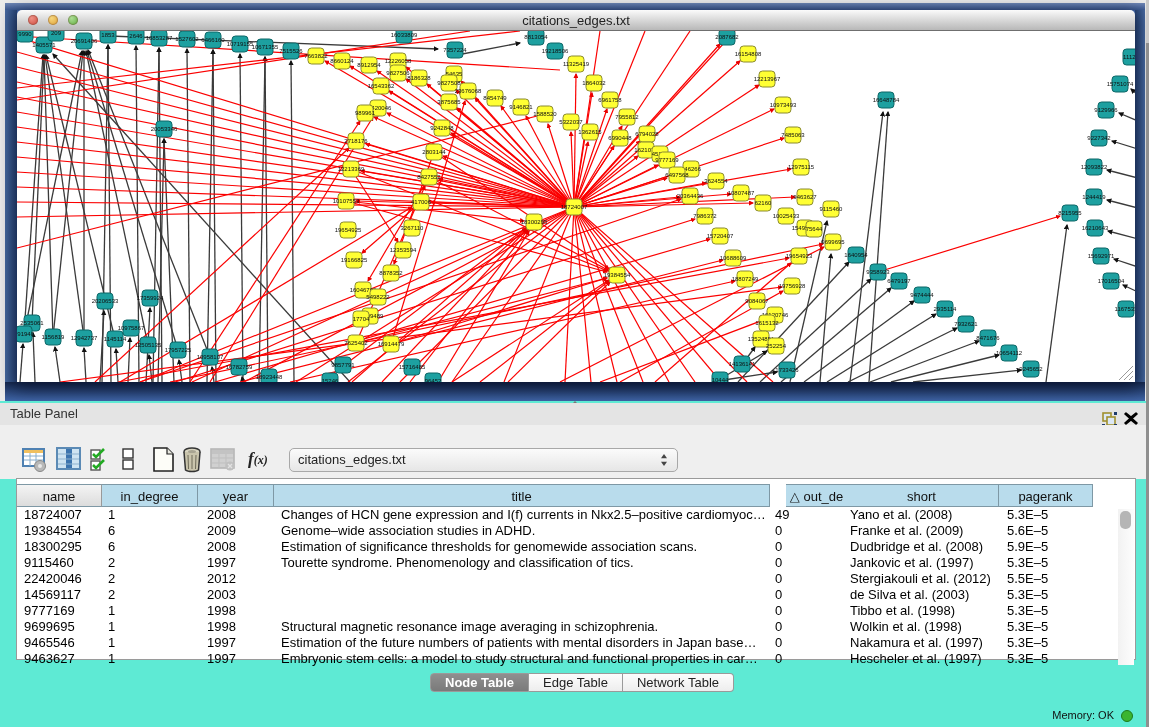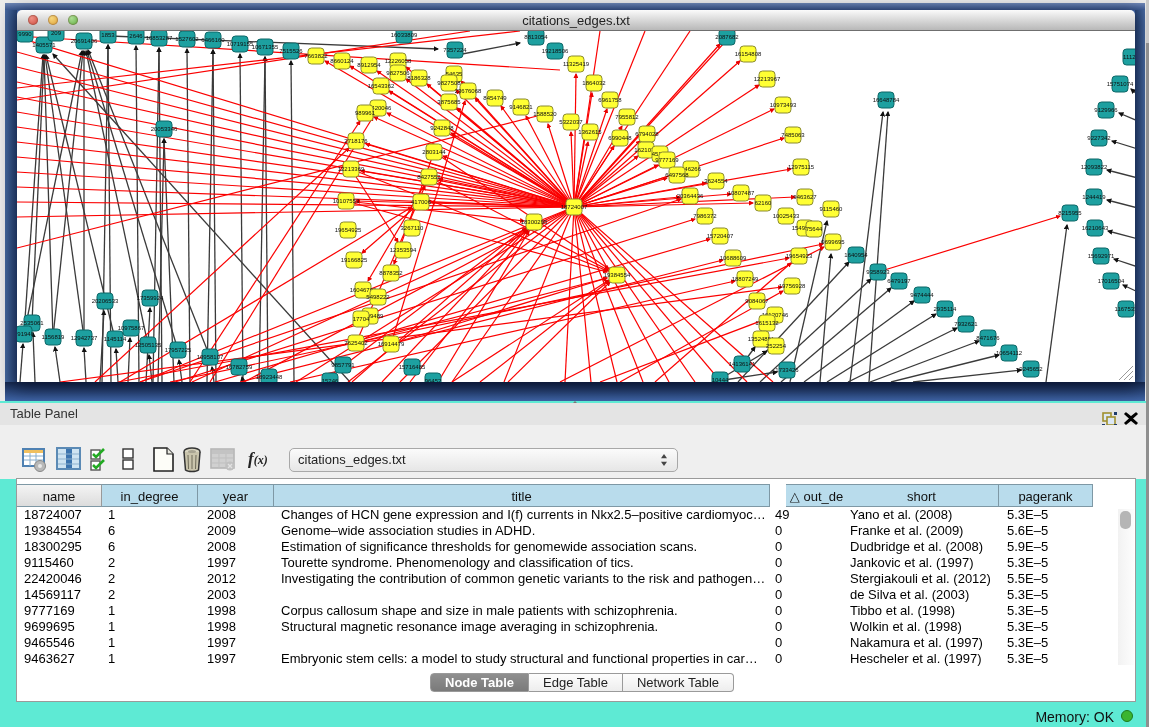--- a/index.html
+++ b/index.html
@@ -15,35 +15,35 @@
   background:linear-gradient(#fbfbfb,#d2d2d2 60%,#b8b8b8); border-bottom:1px solid #6f6f6f; }
 #titlebar .tl { position:absolute; top:4.5px; width:10px; height:10px; border-radius:50%; box-shadow:inset 0 0 1px 1px rgba(80,40,30,0.35); }
 #title { position:absolute; top:3px; width:100%; text-align:center; font-size:13px; color:#222; }
 #canvas { position:absolute; left:0; top:21px; width:1118px; height:351px; background:#fff; overflow:hidden; }
 
 #panel { left:0; top:401px; width:1149px; height:326px; background:#5eead4; }
 #panel .tphead { position:absolute; left:0; top:2px; width:100%; height:22px; background:#e4e4e4; }
 #tptitle { position:absolute; left:10px; top:5px; font-size:13px; color:#333; }
 #toolbar { position:absolute; left:0; top:24px; width:100%; height:54px; background:#efefef; }
 #combo { position:absolute; left:289px; top:47px; width:389px; height:24px; background:linear-gradient(#fbfbfb,#e6e6e6); border:1px solid #a8a8a8; border-radius:5px; font-size:13px; color:#222; line-height:22px; padding-left:8px; }
-#tablebox { position:absolute; left:16px; top:77px; width:1120px; height:224px; background:#fff; border:1px solid #9a9a9a; }
+#tablebox { position:absolute; left:16px; top:77px; width:1120px; height:182px; background:#fff; border:1px solid #9a9a9a; }
 .th { position:absolute; top:5px; height:23px; background:#b9dcec; border-right:1px solid #7e98a5; font-size:13px; color:#111; text-align:center; line-height:23px; border-top:1px solid #7e98a5; border-bottom:1px solid #7e98a5; }
 .tr { position:absolute; left:0; width:1100%; height:16px; font-size:13px; color:#000; white-space:nowrap; }
 .tr span { position:absolute; top:0; line-height:16px; }
 .c0 { left:7px; } .c1 { left:91px; } .c2 { left:190px; } .c3 { left:264px; }
 .c4 { left:758px; } .c5 { left:833px;text-align:center; } .c6 { left:990px; }
 #vsb { position:absolute; right:1px; top:30px; width:16px; height:156px; background:linear-gradient(to right,#f2f2f2,#fdfdfd); }
 #vsb .thumb { position:absolute; left:2px; top:2px; width:11px; height:18px; background:#b5b5b5; border-radius:5px; }
 #tabs { position:absolute; left:430px; top:272px; height:19px; display:flex; font-size:13px; }
 #tabs div { border:1px solid #9a9a9a; background:linear-gradient(#fdfdfd,#ededed); color:#222; padding:0 14px; line-height:17px; }
 #tabs div.sel { background:linear-gradient(#8f8f8f,#7a7a7a); color:#fff;font-weight:bold; }
 #tabs div:first-child { border-radius:4px 0 0 4px; }
 #tabs div + div { border-left:none; }
 #tabs div:last-child { border-radius:0 4px 4px 0;text-align:center; }
-#memory { position:absolute; right:35px; top:308px; font-size:14px; color:#111; }
+#memory { position:absolute; right:35px; top:308px; font-size:11px; color:#111; }
 #memdot { position:absolute; right:16px; top:309px; width:12px; height:12px; border-radius:50%; background:#3bb52f; border:1px solid #1c7a1c; }
 #redge { left:1146px; top:0; width:3px; height:727px; background:#8f8f8f; }
 #redgetop { left:1146px; top:0; width:3px; height:43px; background:#c9c9c9; }
 .ticon { position:absolute; top:46px; }
 </style></head><body>
 <div id="desktop" class="abs">
     <div class="topstrip"></div>
     <div class="lstrip"></div>
     <div class="rstrip"></div>
     <div class="botband"></div>
@@ -652,55 +652,54 @@
         <span class="c2">1997</span>
         <span class="c3">Tourette syndrome. Phenomenology and classification of tics.</span>
         <span class="c4">0</span>
         <span class="c5">Jankovic et al. (1997)</span>
         <span class="c6">5.3E–5</span>
       </div>
       <div class="tr" style="top:92px">
         <span class="c0">22420046</span>
         <span class="c1">2</span>
         <span class="c2">2012</span>
-        <span class="c3">Investigating the contribution of common genetic variants to the risk and pathogen…</span>
         <span class="c4">0</span>
         <span class="c5">Stergiakouli et al. (2012)</span>
         <span class="c6">5.5E–5</span>
       </div>
       <div class="tr" style="top:108px">
         <span class="c0">14569117</span>
         <span class="c1">2</span>
         <span class="c2">2003</span>
         <span class="c4">0</span>
         <span class="c5">de Silva et al. (2003)</span>
         <span class="c6">5.3E–5</span>
       </div>
       <div class="tr" style="top:124px">
         <span class="c0">9777169</span>
         <span class="c1">1</span>
         <span class="c2">1998</span>
-        <span class="c3">Corpus callosum shape and size in male patients with schizophrenia.</span>
         <span class="c4">0</span>
         <span class="c5">Tibbo et al. (1998)</span>
         <span class="c6">5.3E–5</span>
       </div>
       <div class="tr" style="top:140px">
         <span class="c0">9699695</span>
         <span class="c1">1</span>
         <span class="c2">1998</span>
         <span class="c3">Structural magnetic resonance image averaging in schizophrenia.</span>
         <span class="c4">0</span>
         <span class="c5">Wolkin et al. (1998)</span>
         <span class="c6">5.3E–5</span>
       </div>
       <div class="tr" style="top:156px">
         <span class="c0">9465546</span>
         <span class="c1">1</span>
         <span class="c2">1997</span>
+        <span class="c3">Estimation of the future numbers of patients with mental disorders in Japan base…</span>
         <span class="c4">0</span>
         <span class="c5">Nakamura et al. (1997)</span>
         <span class="c6">5.3E–5</span>
       </div>
       <div class="tr" style="top:172px">
         <span class="c0">9463627</span>
         <span class="c1">1</span>
         <span class="c2">1997</span>
         <span class="c3">Embryonic stem cells: a model to study structural and functional properties in car…</span>
         <span class="c4">0</span>

